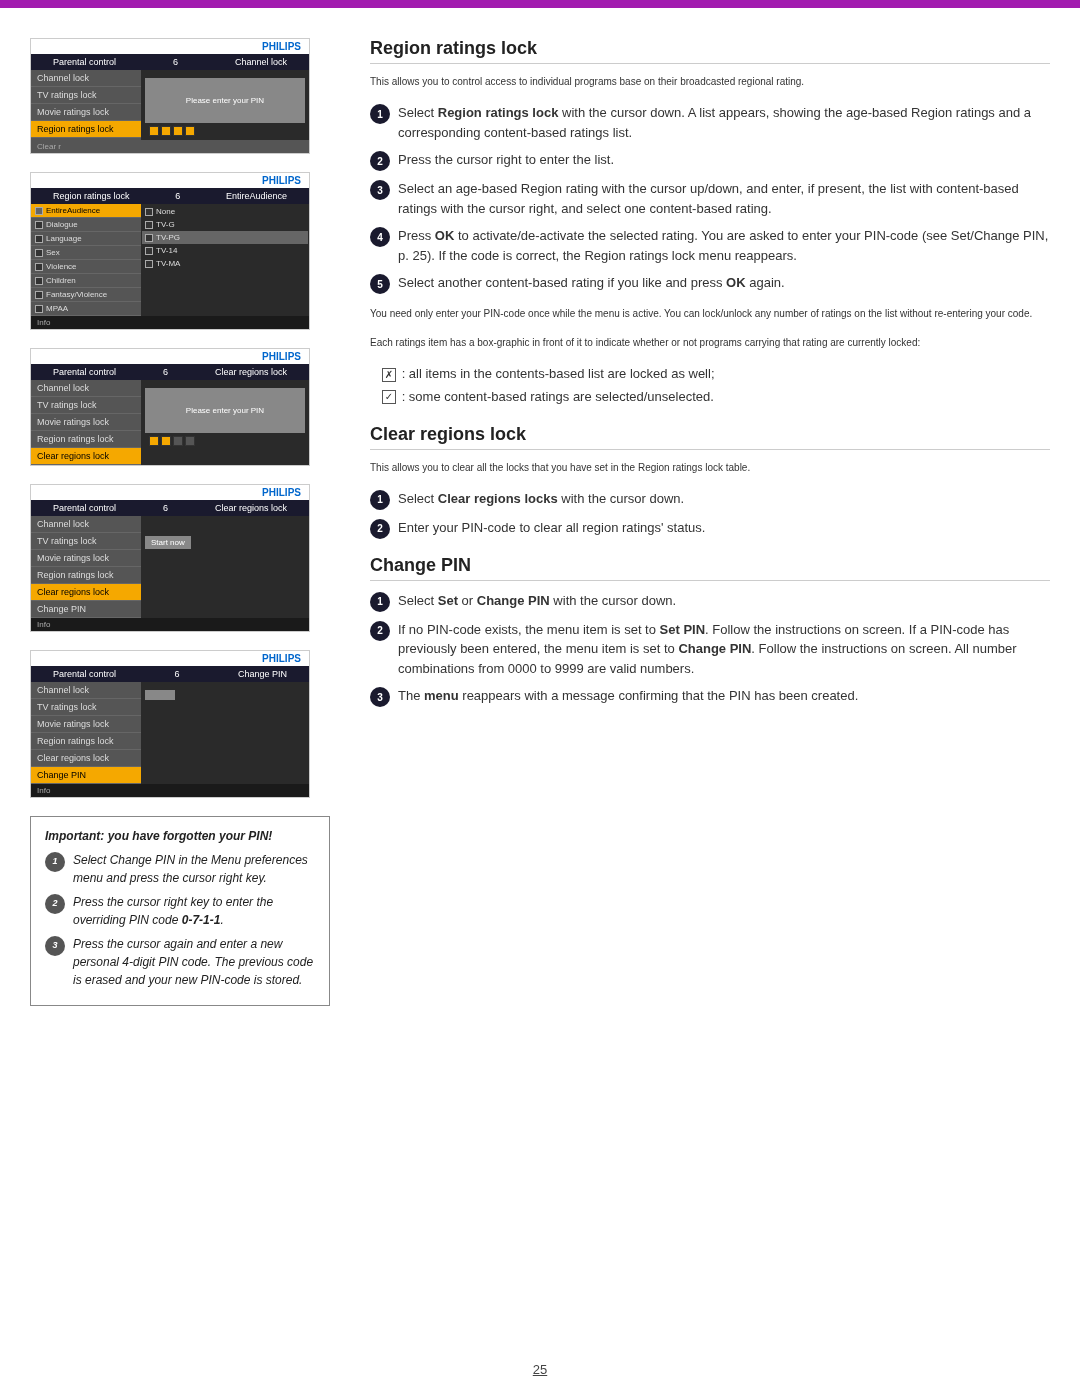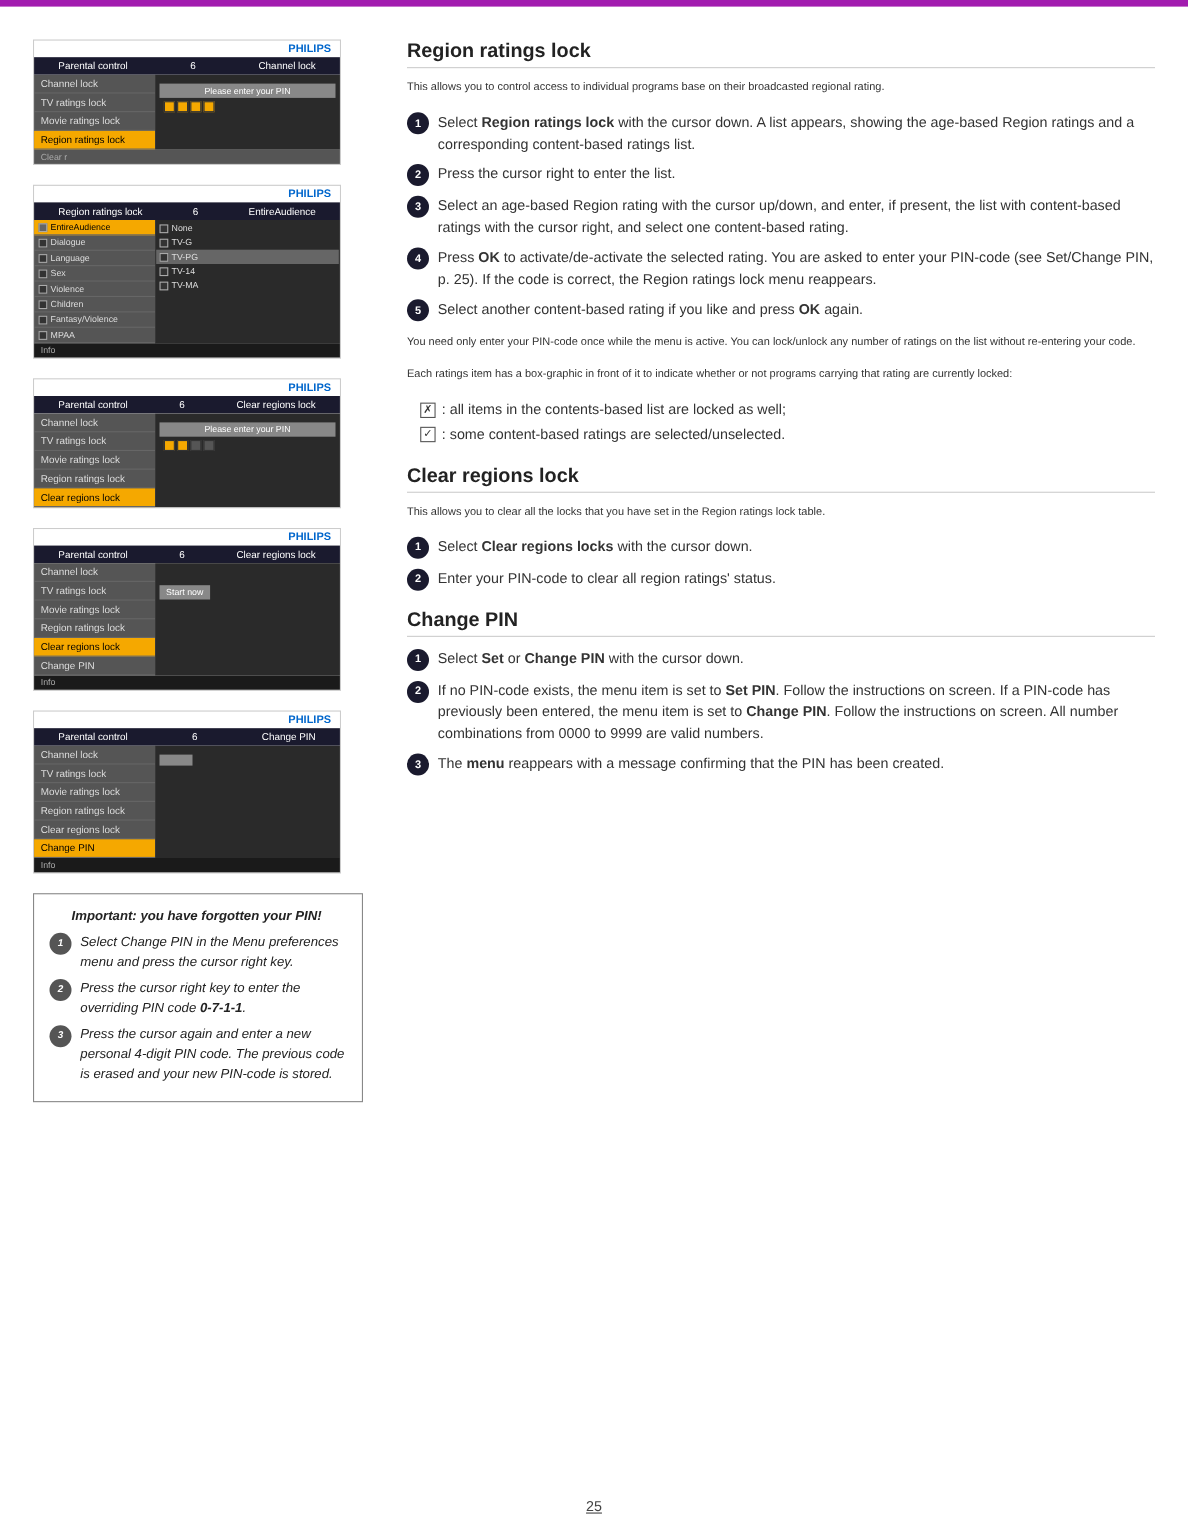--- a/index.html
+++ b/index.html
@@ -9,21 +9,21 @@
       background: #fff;
       color: #222;
       width: 1080px;
       min-height: 1397px;
     }
     .page {
       display: flex;
       width: 1080px;
       min-height: 1397px;
       padding: 30px 30px 40px 30px;
-      border-top: 6px solid #a21caf;
+      border-top: 8px solid #a21caf;
     }
     .left-col {
       width: 320px;
       flex-shrink: 0;
       padding-right: 20px;
     }
     .right-col {
       flex: 1;
       padding-left: 20px;
     }
@@ -76,21 +76,21 @@
       flex: 1;
       background: #2a2a2a;
       color: #eee;
       padding: 4px;
       font-size: 9px;
     }
     .tv-enter-pin {
       background: #888;
       color: #fff;
       font-size: 8px;
-      padding: 2px 4px;
+      padding: 18px 4px;
       text-align: center;
       margin-top: 4px;
     }
     .tv-pin-boxes {
       display: flex;
       gap: 2px;
       margin-top: 3px;
       padding-left: 4px;
     }
     .tv-pin-box {
@@ -225,21 +225,20 @@
       padding: 10px 14px;
       margin-top: 16px;
       font-size: 12px;
       line-height: 1.5;
       color: #222;
     }
     .important-title {
       font-weight: bold;
       font-style: italic;
       margin-bottom: 6px;
-      margin-left: 20px;
     }
     .important-steps {
       list-style: none;
       padding: 0;
     }
     .important-steps li {
       display: flex;
       align-items: flex-start;
       margin-bottom: 6px;
       font-size: 12px;

